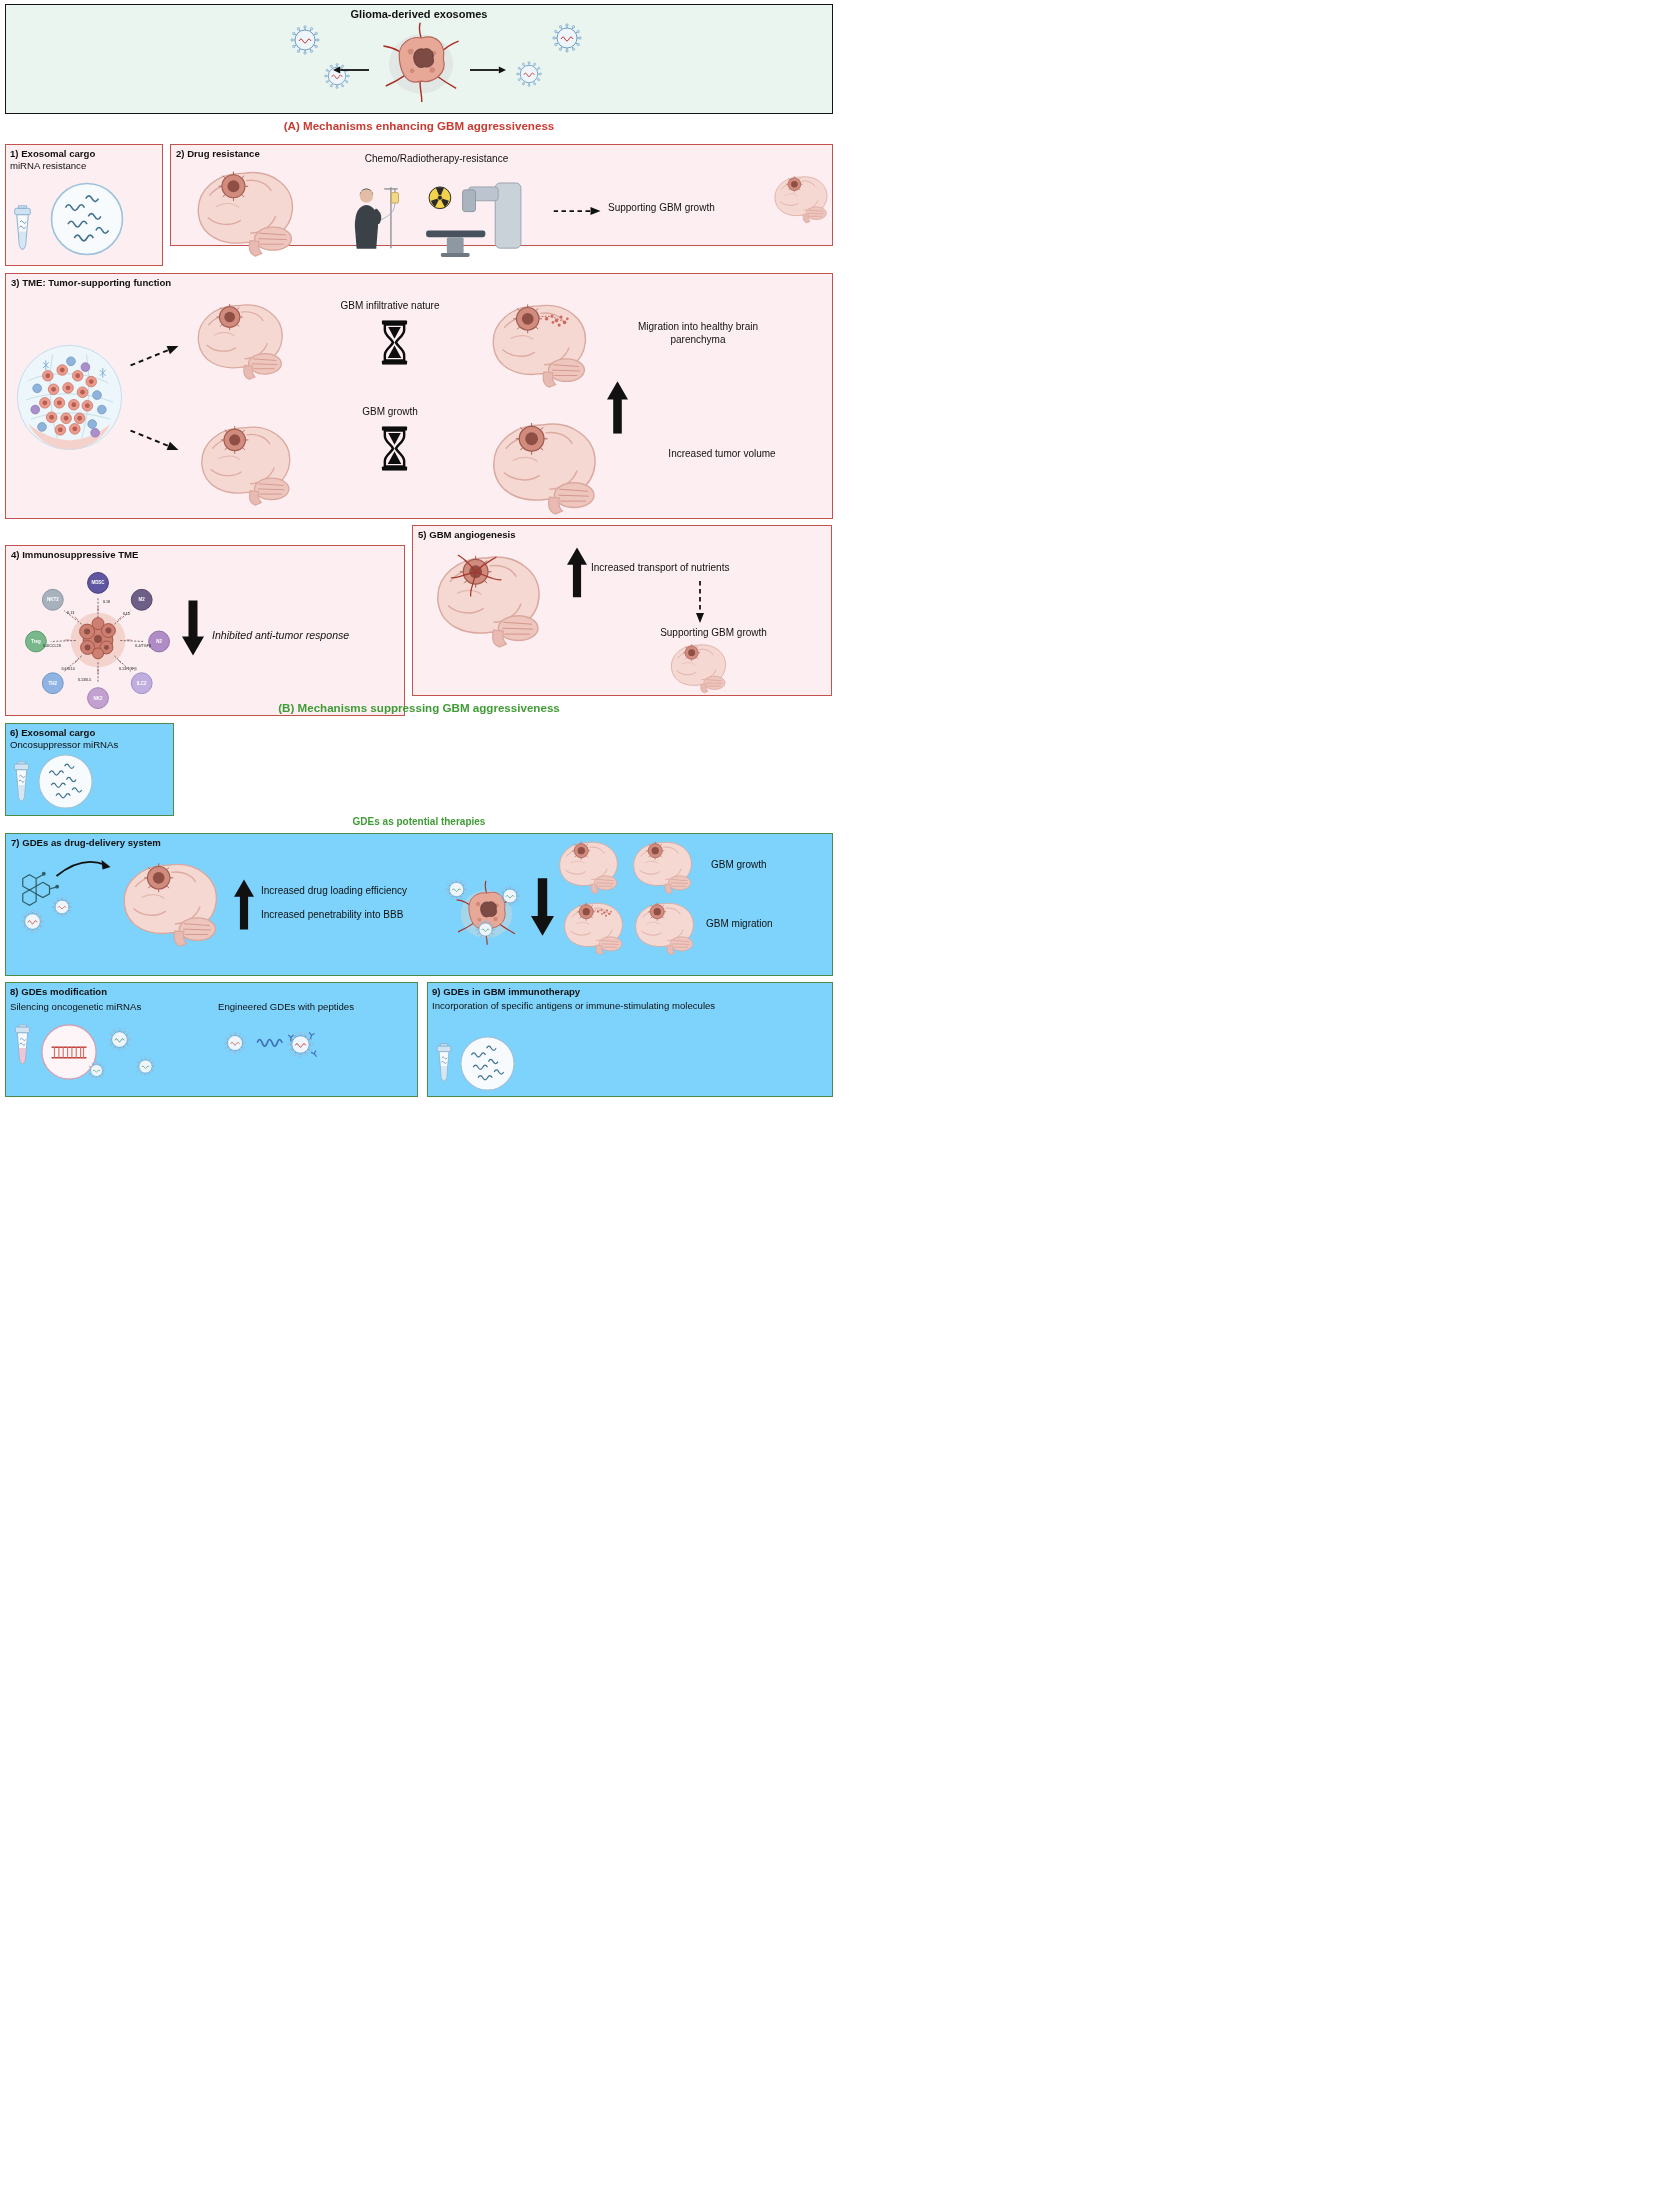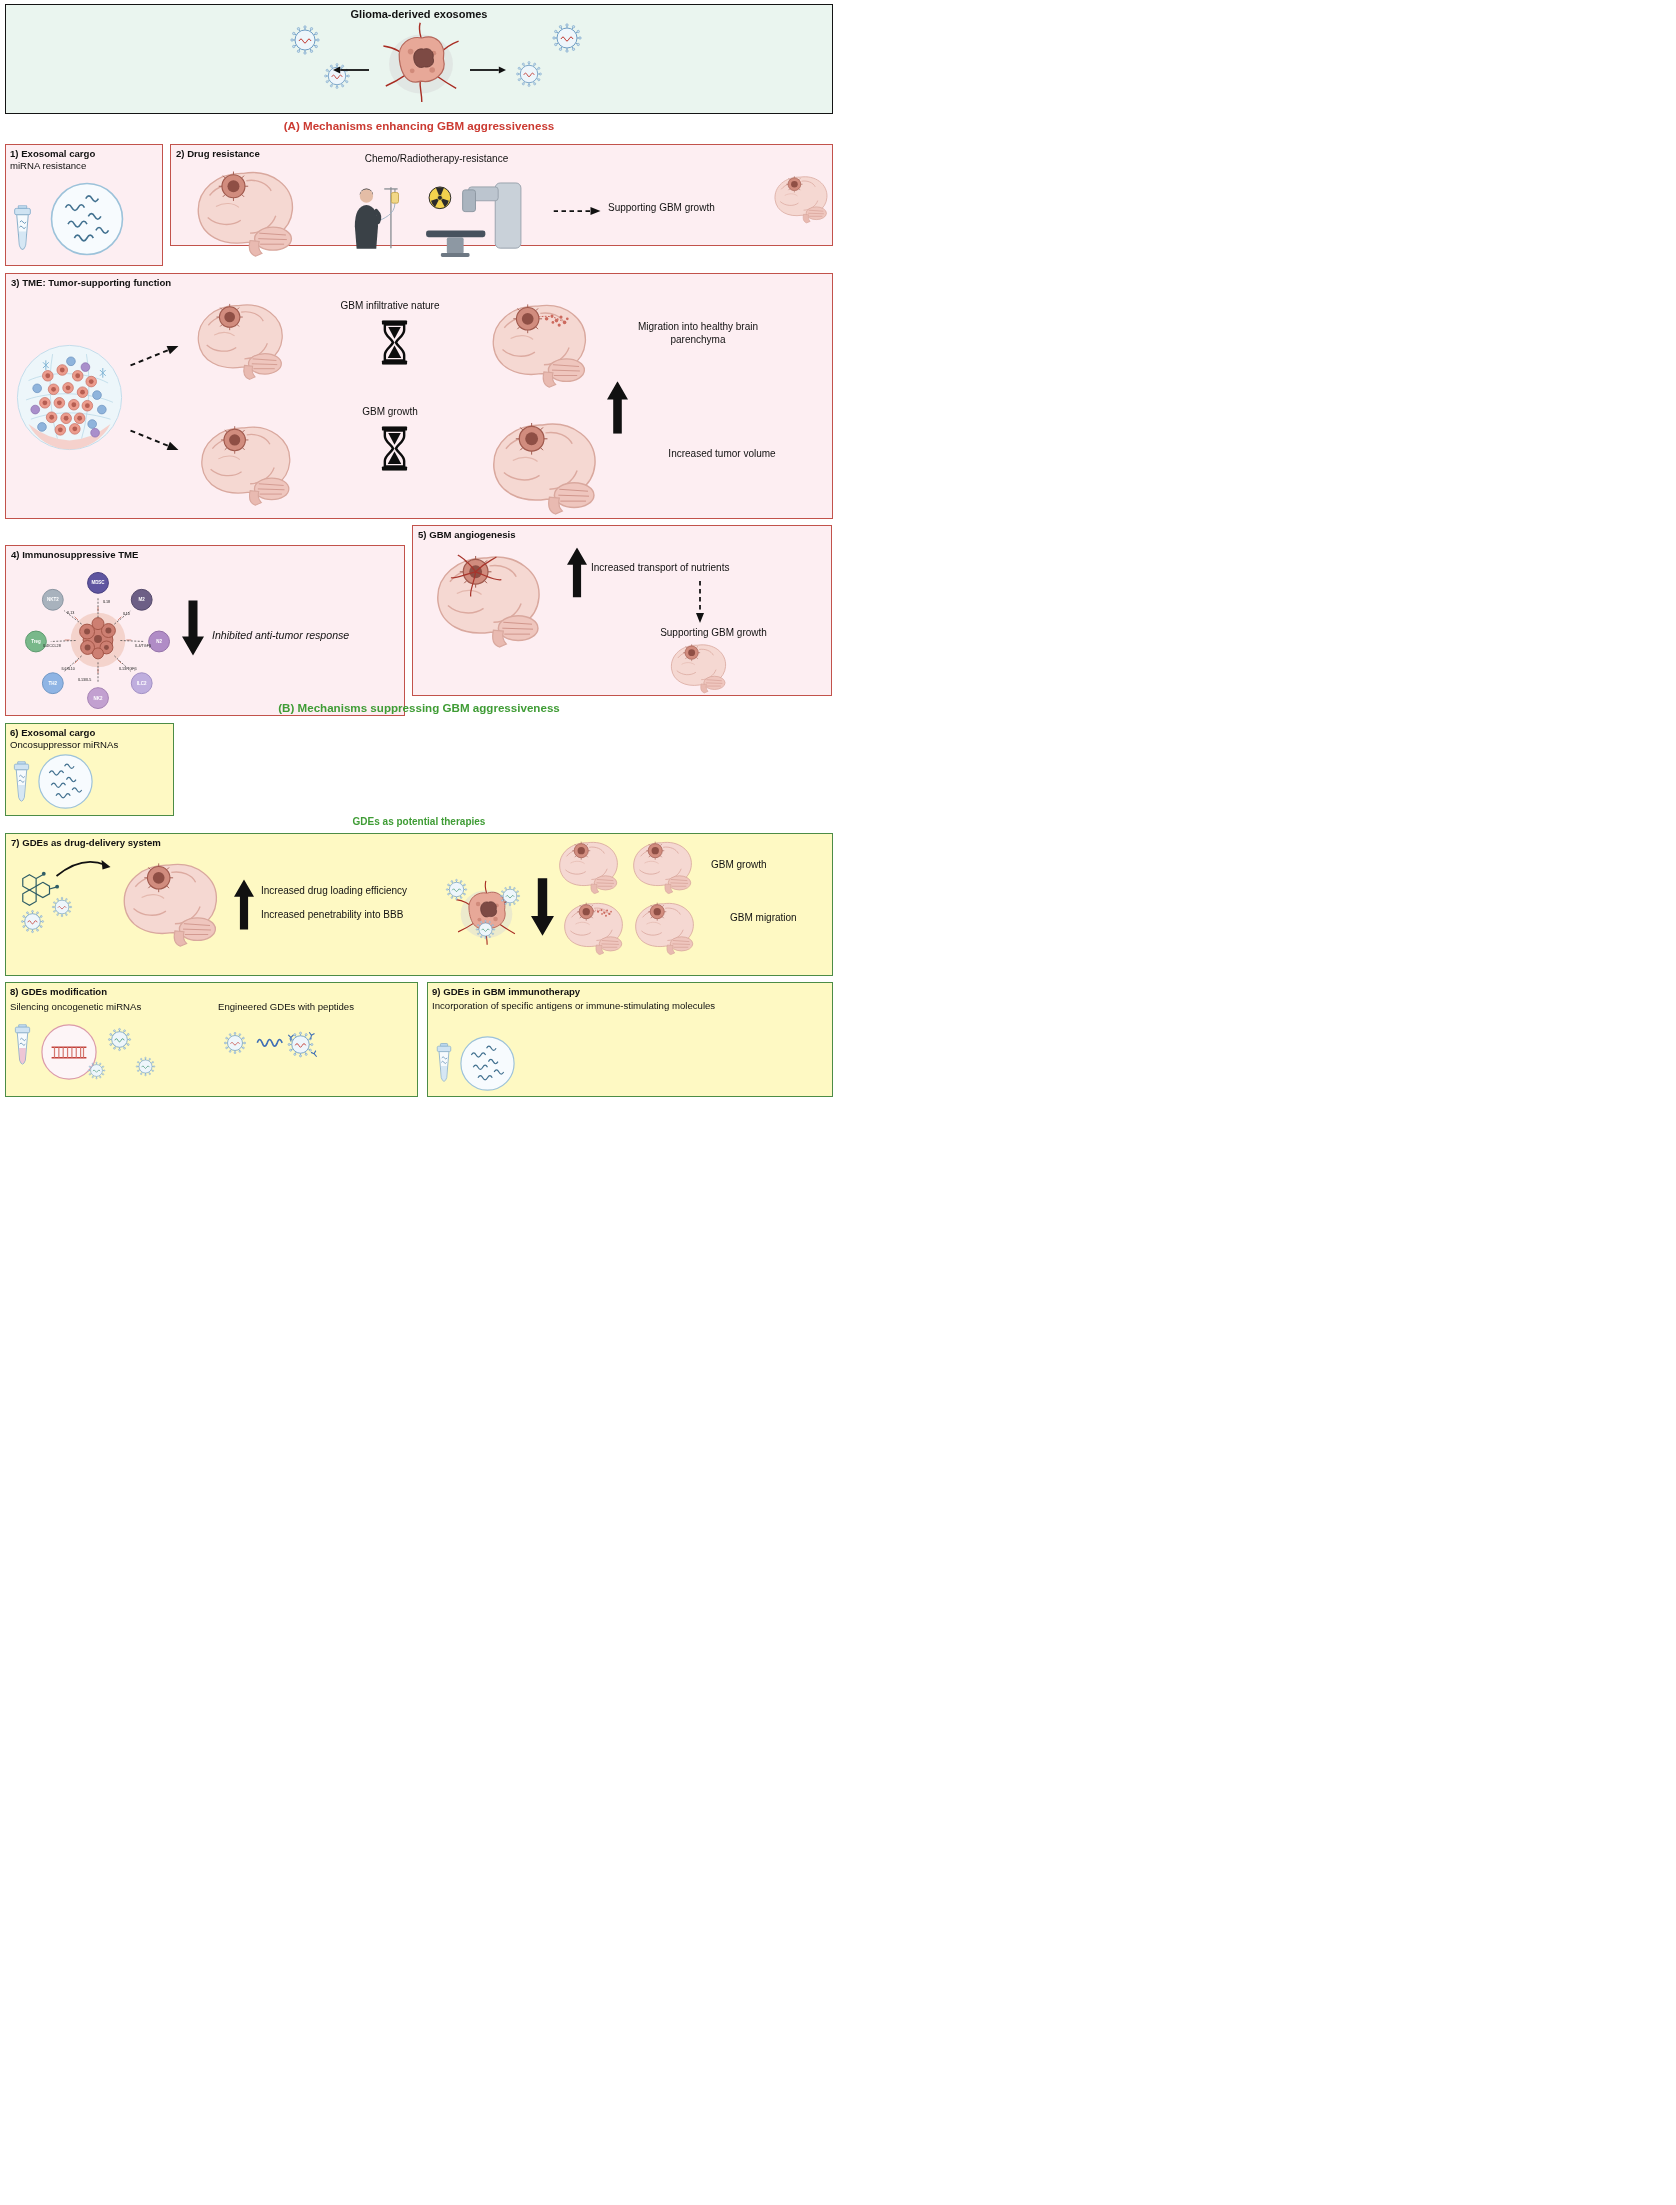--- a/index.html
+++ b/index.html
@@ -1,21 +1,21 @@
 <!DOCTYPE html>
 <html style="font-size:8px"><head>
 <meta charset="utf-8">
 <style>
   * { box-sizing: border-box; }
   body { margin:0; background:#ffffff; font-family:"Liberation Sans", sans-serif; color:#111; }
   .page { position:relative; width:838px; height:1103px; background:#fff; overflow:hidden; }
   svg.icon { position:absolute; overflow:visible; display:block; }
   .panel { position:absolute; }
   .panel.pink { background:#fdeef2; border:1px solid #c2524b; }
-  .panel.green { background:#fef9c3; border:1px solid #4c8c46; }
+  .panel.green { background:#7dd3fc; border:1px solid #4c8c46; }
   .topbox { position:absolute; background:#eaf5ef; border:1.5px solid #141414; }
   .ptitle { position:absolute; font-weight:700; font-size:9.6px; white-space:nowrap; }
   .txt { position:absolute; font-size:9.6px; line-height:1.25; }
   .txt.big { font-size:10px; }
   .heading { position:absolute; left:0; width:100%; text-align:center; font-weight:700; font-size:11.6px; }
   .red { color:#cb3a31; }
   .green-t { color:#3f9c35; }
   .center { text-align:center; }
   .toptitle { position:absolute; left:0; top:3px; width:100%; text-align:center; font-weight:700; font-size:11px; }
   svg text { font-family:"Liberation Sans", sans-serif; }
@@ -557,21 +557,21 @@
     <svg class="icon" style="left:622px;top:4px;" width="68" height="57" viewBox="0 0 135 112">
         <use href="#sym-brain"></use>
       </svg>
     <svg class="icon" style="left:553px;top:65px;" width="68" height="57" viewBox="0 0 135 112">
         <use href="#sym-brain-mig"></use>
       </svg>
     <svg class="icon" style="left:624px;top:65px;" width="68" height="57" viewBox="0 0 135 112">
         <use href="#sym-brain"></use>
       </svg>
     <div class="txt big" style="left:705px;top:25px;">GBM growth</div>
-    <div class="txt big" style="left:700px;top:78px;margin-left:24px;">GBM migration</div>
+    <div class="txt big" style="left:700px;top:84px;">GBM migration</div>
   </section>
 
   <section class="panel green" style="left:5px;top:982px;width:413px;height:115px;">
     <div class="ptitle" style="left:4px;top:3px;">8)  GDEs modification</div>
     <div class="txt" style="left:4px;top:18px;">Silencing oncogenetic miRNAs</div>
     <div class="txt" style="left:212px;top:18px;">Engineered GDEs with peptides</div>
     <svg class="icon" style="left:7px;top:41px;color:#e89ab5" width="19" height="48" viewBox="0 0 38 95">
         <use href="#sym-tube"></use>
       </svg>
     <svg class="icon" style="left:34px;top:40px;" width="58" height="58" viewBox="0 0 115 115">

